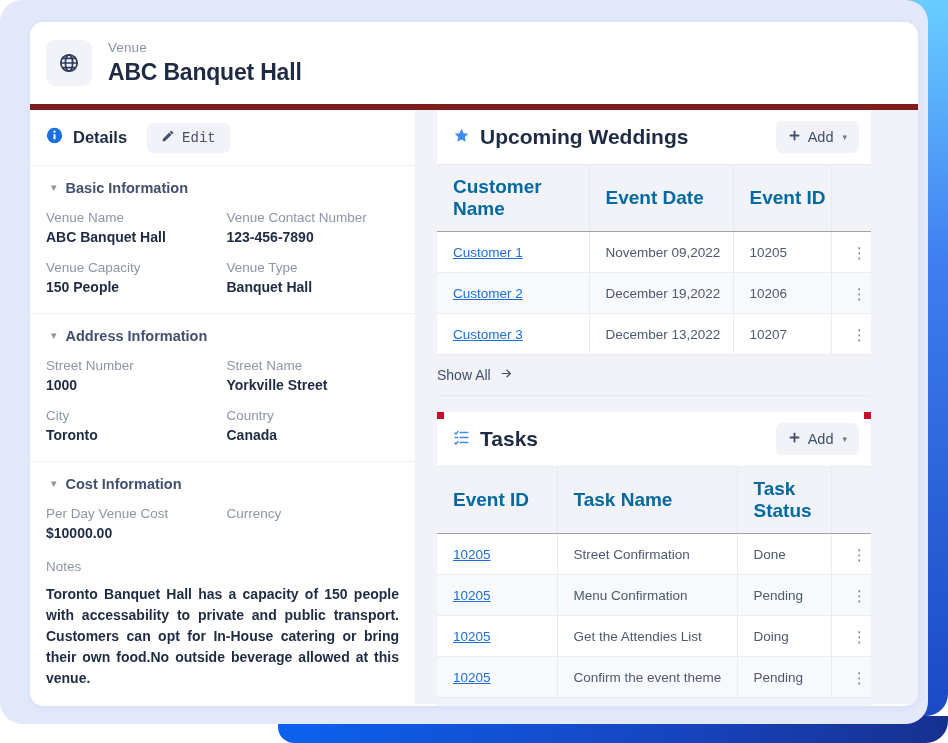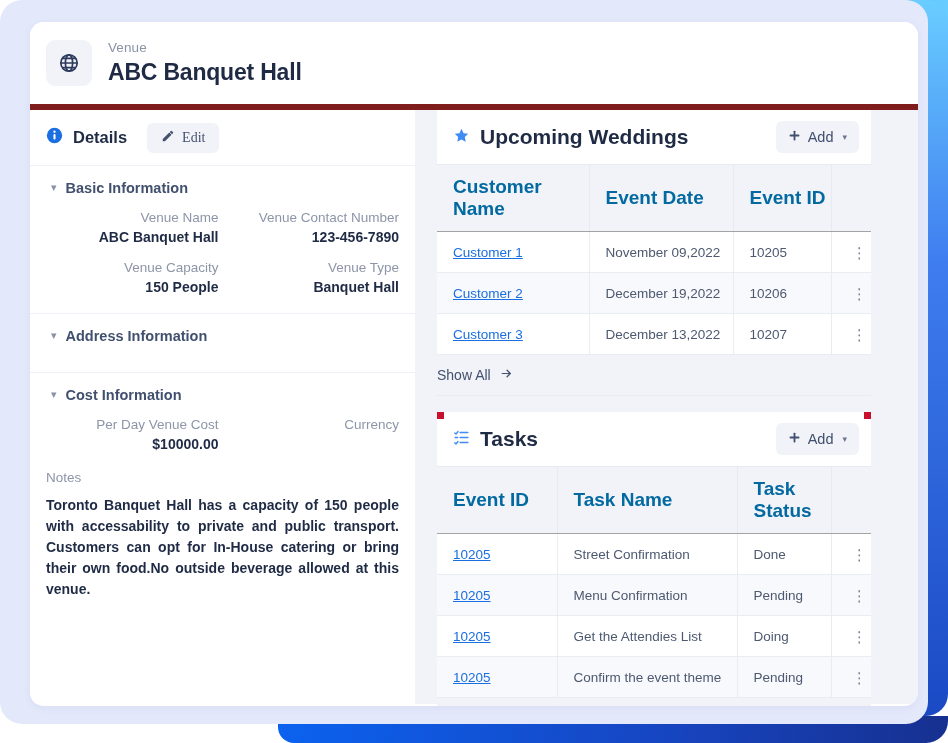--- a/index.html
+++ b/index.html
@@ -128,21 +128,21 @@
   .btn-soft {
     margin-left: 20px;
     height: 30px;
     background: #f1f3f8;
     border: none;
     border-radius: 6px;
     display: inline-flex;
     align-items: center;
     gap: 7px;
     padding: 0 14px;
-    font-family: Liberation Serif, serif;
+    font-family: Liberation Mono, monospace;
     font-size: 14px;
     color: #465170;
     cursor: pointer;
   }
 
   .section {
     padding: 14px 16px 16px 16px;
     border-bottom: 1px solid #eef1f6;
   }
   .section:last-child { border-bottom: none; }
@@ -156,21 +156,20 @@
   .chev { color: #8a92a6; font-size: 11px; line-height: 1; transform: translateY(-1px); }
   .section-title {
     font-size: 14.5px;
     font-weight: bold;
     color: #41506e;
   }
   .fields {
     display: grid;
     grid-template-columns: 1fr 1fr;
     gap: 11px 8px;
-    text-align: right;
   }
   .field-label {
     font-size: 13.5px;
     color: #8d95a8;
     line-height: 19px;
   }
   .field-value {
     font-size: 14px;
     font-weight: bold;
     color: #1f2a44;
@@ -373,20 +372,38 @@
               <div class="field-label">Venue Type</div>
               <div class="field-value">Banquet Hall</div>
             </div>
           </div>
         </div>
 
         <div class="section">
           <div class="section-head">
             <span class="chev">▾</span>
             <span class="section-title">Address Information</span>
+          </div>
+          <div class="fields">
+            <div>
+              <div class="field-label">Street Number</div>
+              <div class="field-value">1000</div>
+            </div>
+            <div>
+              <div class="field-label">Street Name</div>
+              <div class="field-value">Yorkville Street</div>
+            </div>
+            <div>
+              <div class="field-label">City</div>
+              <div class="field-value">Toronto</div>
+            </div>
+            <div>
+              <div class="field-label">Country</div>
+              <div class="field-value">Canada</div>
+            </div>
           </div>
         </div>
 
         <div class="section">
           <div class="section-head">
             <span class="chev">▾</span>
             <span class="section-title">Cost Information</span>
           </div>
           <div class="fields">
             <div>

